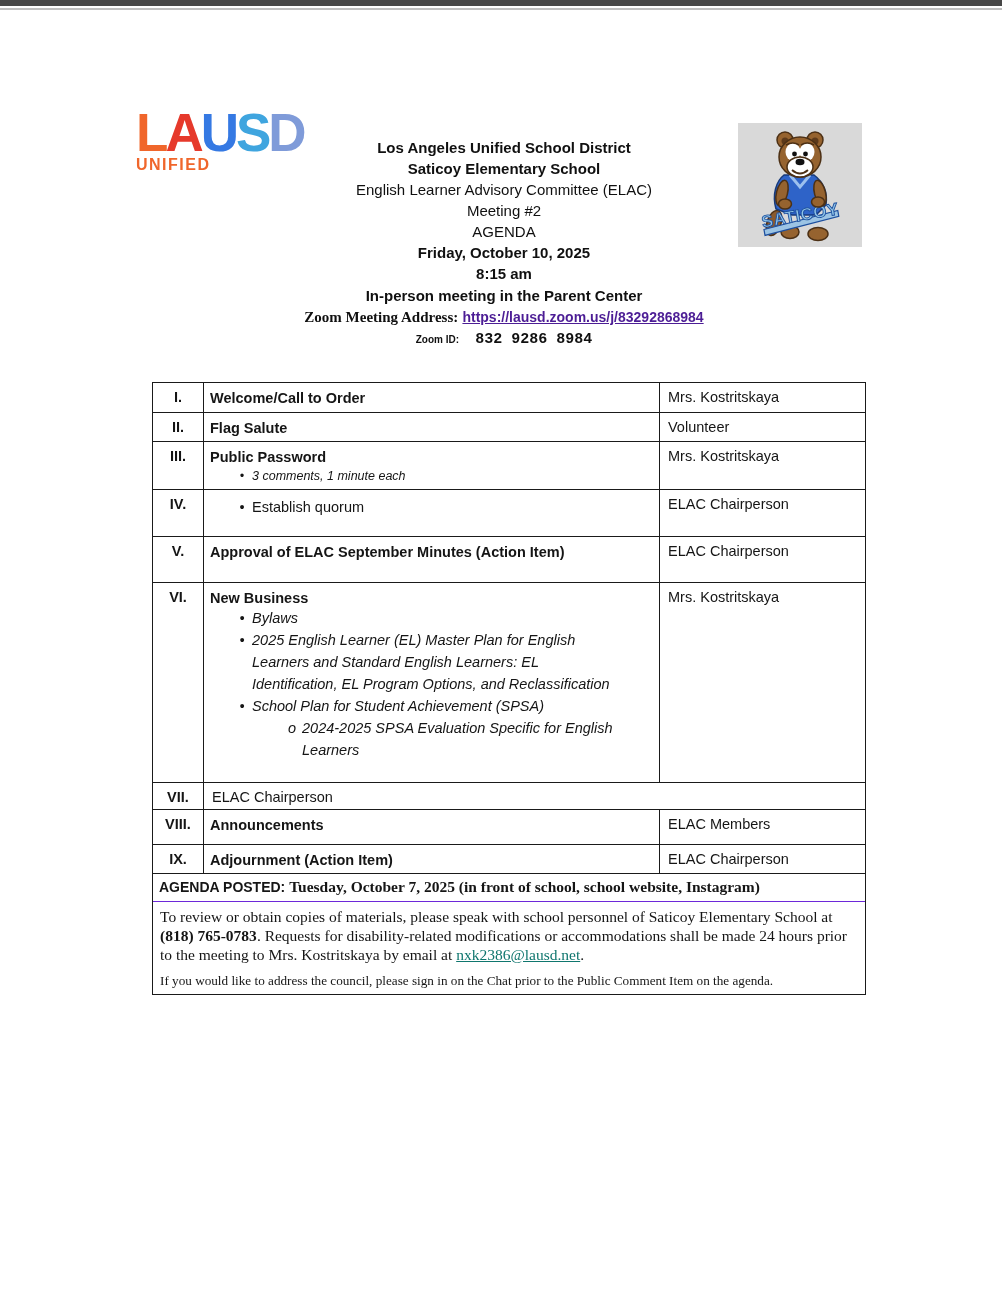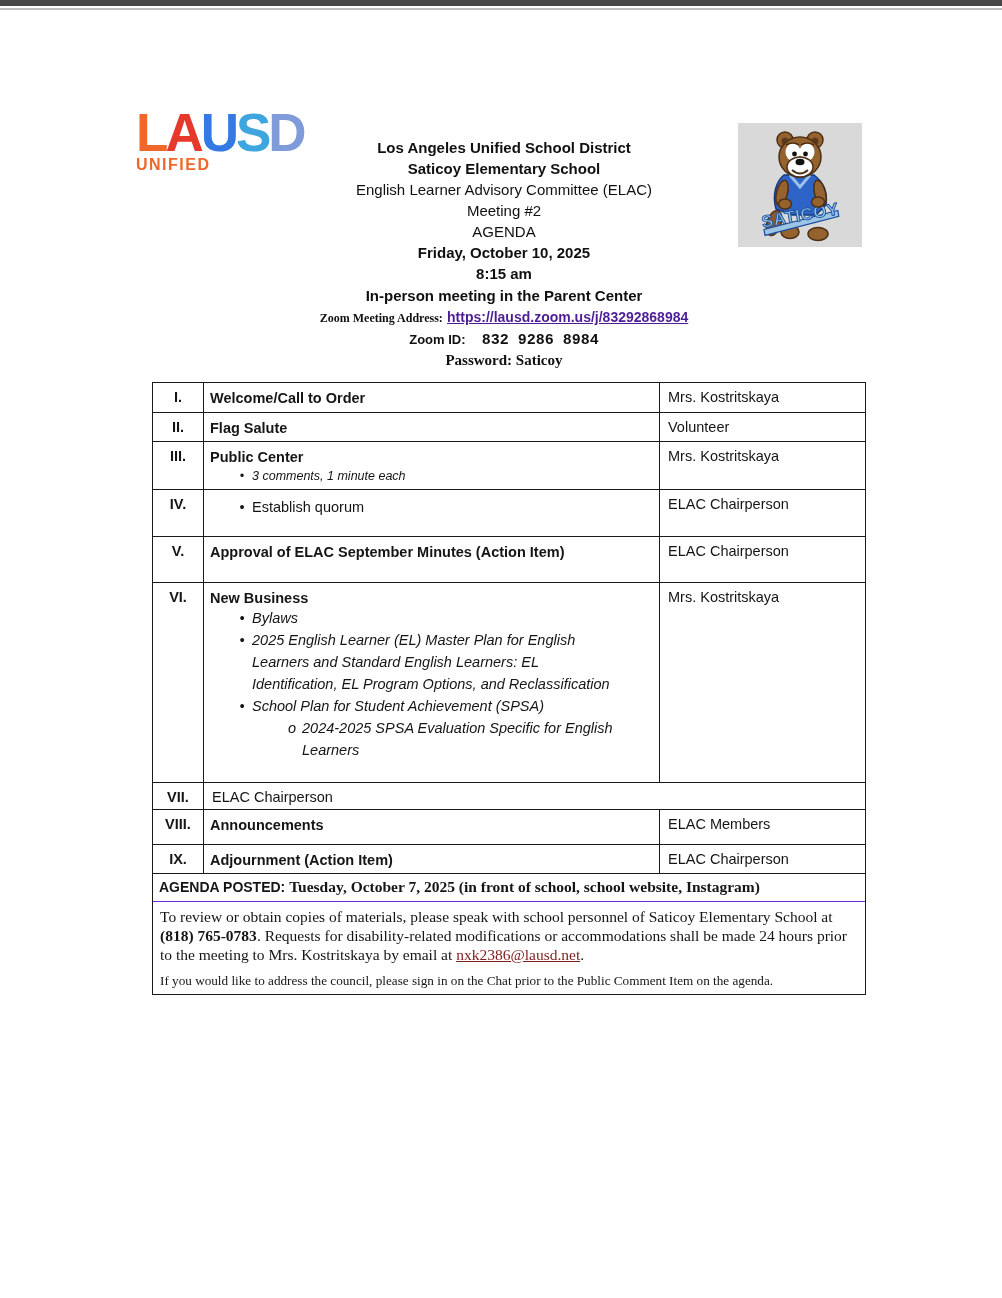--- a/index.html
+++ b/index.html
@@ -19,21 +19,21 @@
   
   .mascot { position:absolute; left:738px; top:123px; width:124px; height:124px; }
 
   
   .hdr { position:absolute; left:144px; top:137px; width:720px; text-align:center;
          font-size:15px; line-height:21px; color:#101010; }
   .hdr .b { font-weight:700; }
   .hdr .serif { font-family:"Liberation Serif", serif; }
   .hdr .small-gap { margin-top:1px; }
   .zoom-link { color:#4c1d95; font-weight:700; text-decoration:underline; font-size:14px; }
-  .zoomid-label { font-weight:700; font-size:13px; }
+  .zoomid-label { font-weight:700; font-size:10px; }
   .zoomid-val { font-family:Liberation Mono, monospace; font-weight:700; font-size:15px; margin-left:12px; }
   .pw { font-family:"Liberation Serif", serif; font-weight:700; font-size:15px; line-height:19px; }
 
   
   .agenda { position:absolute; left:152px; top:382px; width:714px;
             border:1.5px solid #1a1a1a; background:#fff; }
   .trow { display:grid; grid-template-columns:51px 456px 205px; border-bottom:1px solid #1a1a1a; }
   .c-num  { border-right:1px solid #1a1a1a; text-align:center; font-weight:700;
             font-size:14.5px; padding-top:6px; }
   .c-main { border-right:1px solid #1a1a1a; padding:6px 8px 4px 6px; }
@@ -48,21 +48,21 @@
   .bullet.lvl1 .btext { max-width:362px; }
   .bullet.lvl2 .btext { max-width:344px; }
 
   .posted { border-bottom:1px solid #6d28d9; padding:4px 6px 5px 6px; font-size:14px; }
   .posted .lbl { font-weight:700; font-size:14px; }
   .posted .txt { font-family:"Liberation Serif", serif; font-weight:700; font-size:15.5px; }
 
   .footnote { padding:5px 8px 6px 7px; font-family:"Liberation Serif", serif;
               font-size:15.5px; line-height:19px; }
   .footnote .bold { font-weight:700; }
-  .footnote a { color:#7f1d1d; text-decoration:underline; }
+  .footnote a { color:#0f766e; text-decoration:underline; }
   .footnote .p2 { font-size:13.2px; margin-top:9px; line-height:15px; }
 </style>
 </head>
 <body>
 
 <div class="topbar"></div>
 <div class="topbar2"></div>
 
 <div class="lausd">
   <div class="lausd-letters" id="lausd-wordmark"><span style="color: rgb(240, 102, 43);">L</span><span style="color: rgb(230, 57, 43);">A</span><span style="color: rgb(53, 121, 227);">U</span><span style="color: rgb(63, 165, 223);">S</span><span style="color: rgb(127, 155, 217);">D</span></div>
@@ -112,28 +112,27 @@
 <div class="hdr">
   <div class="b">Los Angeles Unified School District</div>
   <div class="b">Saticoy Elementary School</div>
   <div>English Learner Advisory Committee (ELAC)</div>
   <div>Meeting #2</div>
   <div>AGENDA</div>
   <div class="b">Friday, October 10, 2025</div>
   <div class="b">8:15 am</div>
   <div class="b small-gap">In-person meeting in the Parent Center</div>
   <div style="line-height:22px;">
-    <span class="serif b" style="font-size:12px;">Zoom Meeting Address:</span>
+    <span class="serif b" style="font-size:15px;">Zoom Meeting Address:</span>
     <a class="zoom-link" href="#">https://lausd.zoom.us/j/83292868984</a>
   </div>
   <div style="line-height:20px;">
     <span class="zoomid-label">Zoom ID:</span>
     <span class="zoomid-val">832 9286 8984</span>
   </div>
-  <div class="pw">Password: Saticoy</div>
 </div>
 
 <div class="agenda">
   <div id="agenda-rows">
       <div class="trow" style="min-height: 30px;">
         <div class="c-num">I.</div>
         <div class="c-main">
           <div class="c-title">Welcome/Call to Order</div>
         </div>
         <div class="c-who">Mrs. Kostritskaya</div>
@@ -141,21 +140,21 @@
       <div class="trow" style="min-height: 29px;">
         <div class="c-num">II.</div>
         <div class="c-main">
           <div class="c-title">Flag Salute</div>
         </div>
         <div class="c-who">Volunteer</div>
       </div>
       <div class="trow" style="min-height: 44px;">
         <div class="c-num">III.</div>
         <div class="c-main">
-          <div class="c-title">Public Center</div>
+          <div class="c-title">Public Password</div>
           <div class="bullet lvl1 it sm">
             <span class="mark">•</span>
             <span class="btext">3 comments, 1 minute each</span>
           </div>
         </div>
         <div class="c-who">Mrs. Kostritskaya</div>
       </div>
       <div class="trow" style="min-height: 47px;">
         <div class="c-num">IV.</div>
         <div class="c-main">

